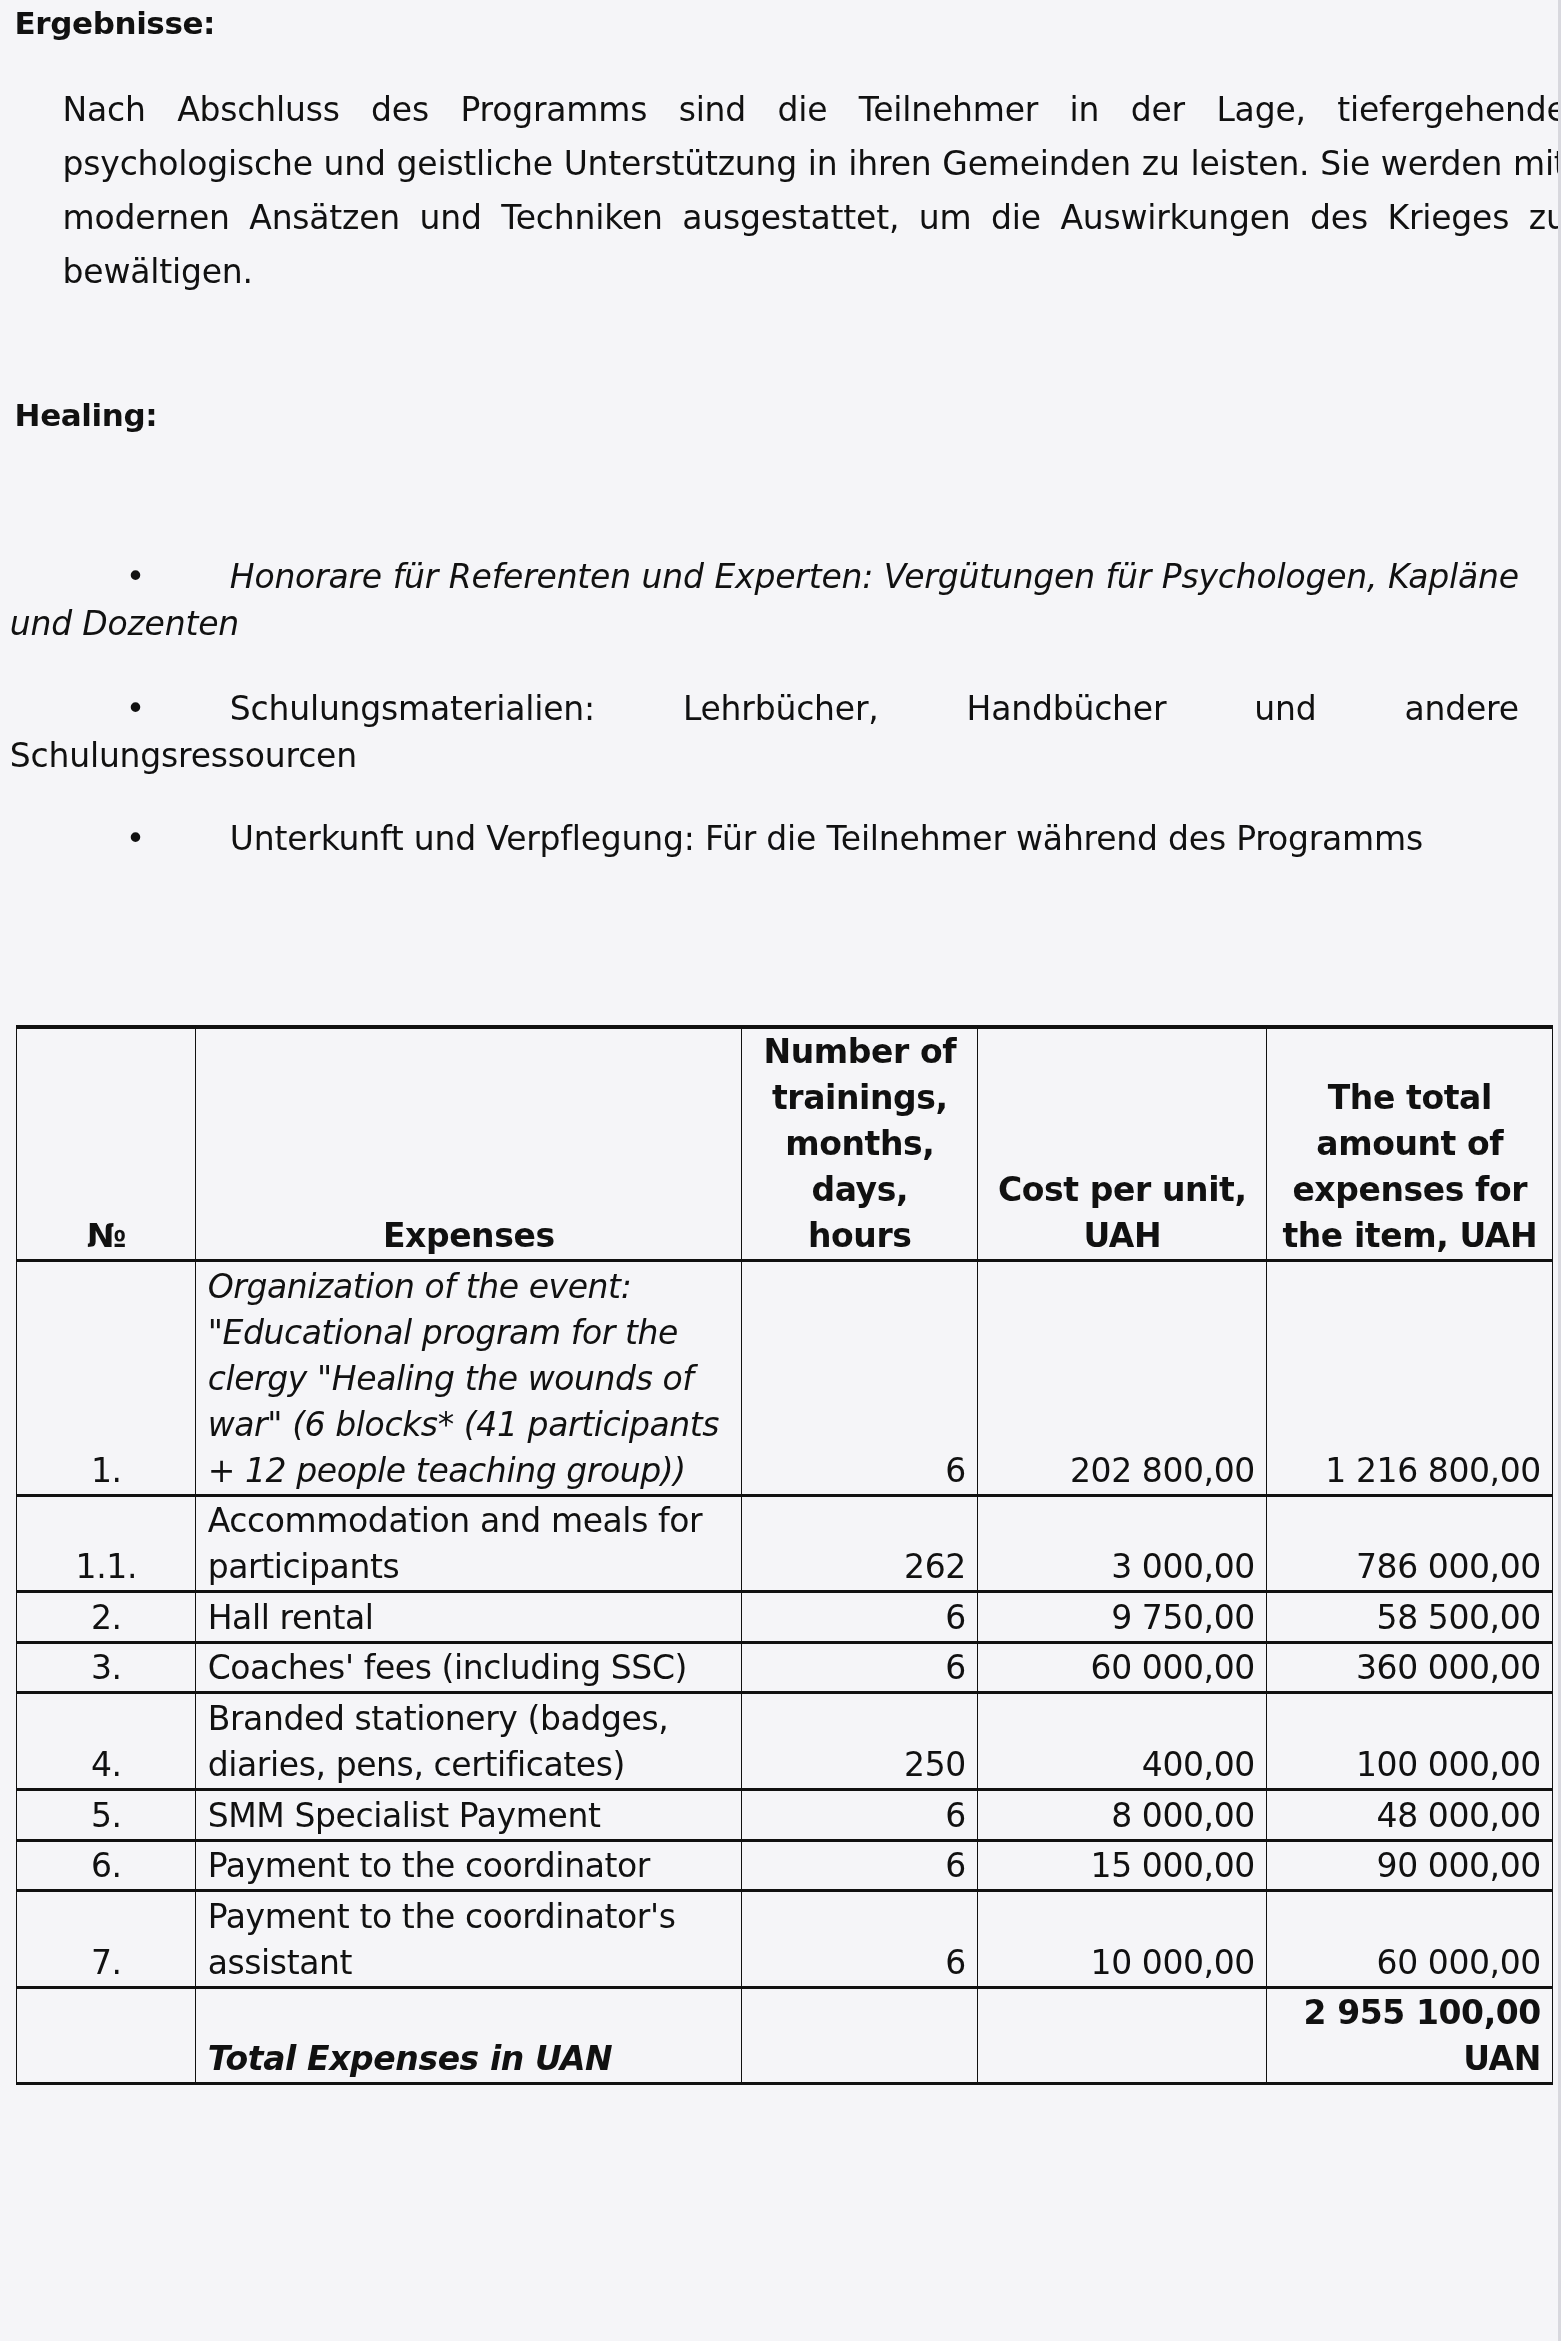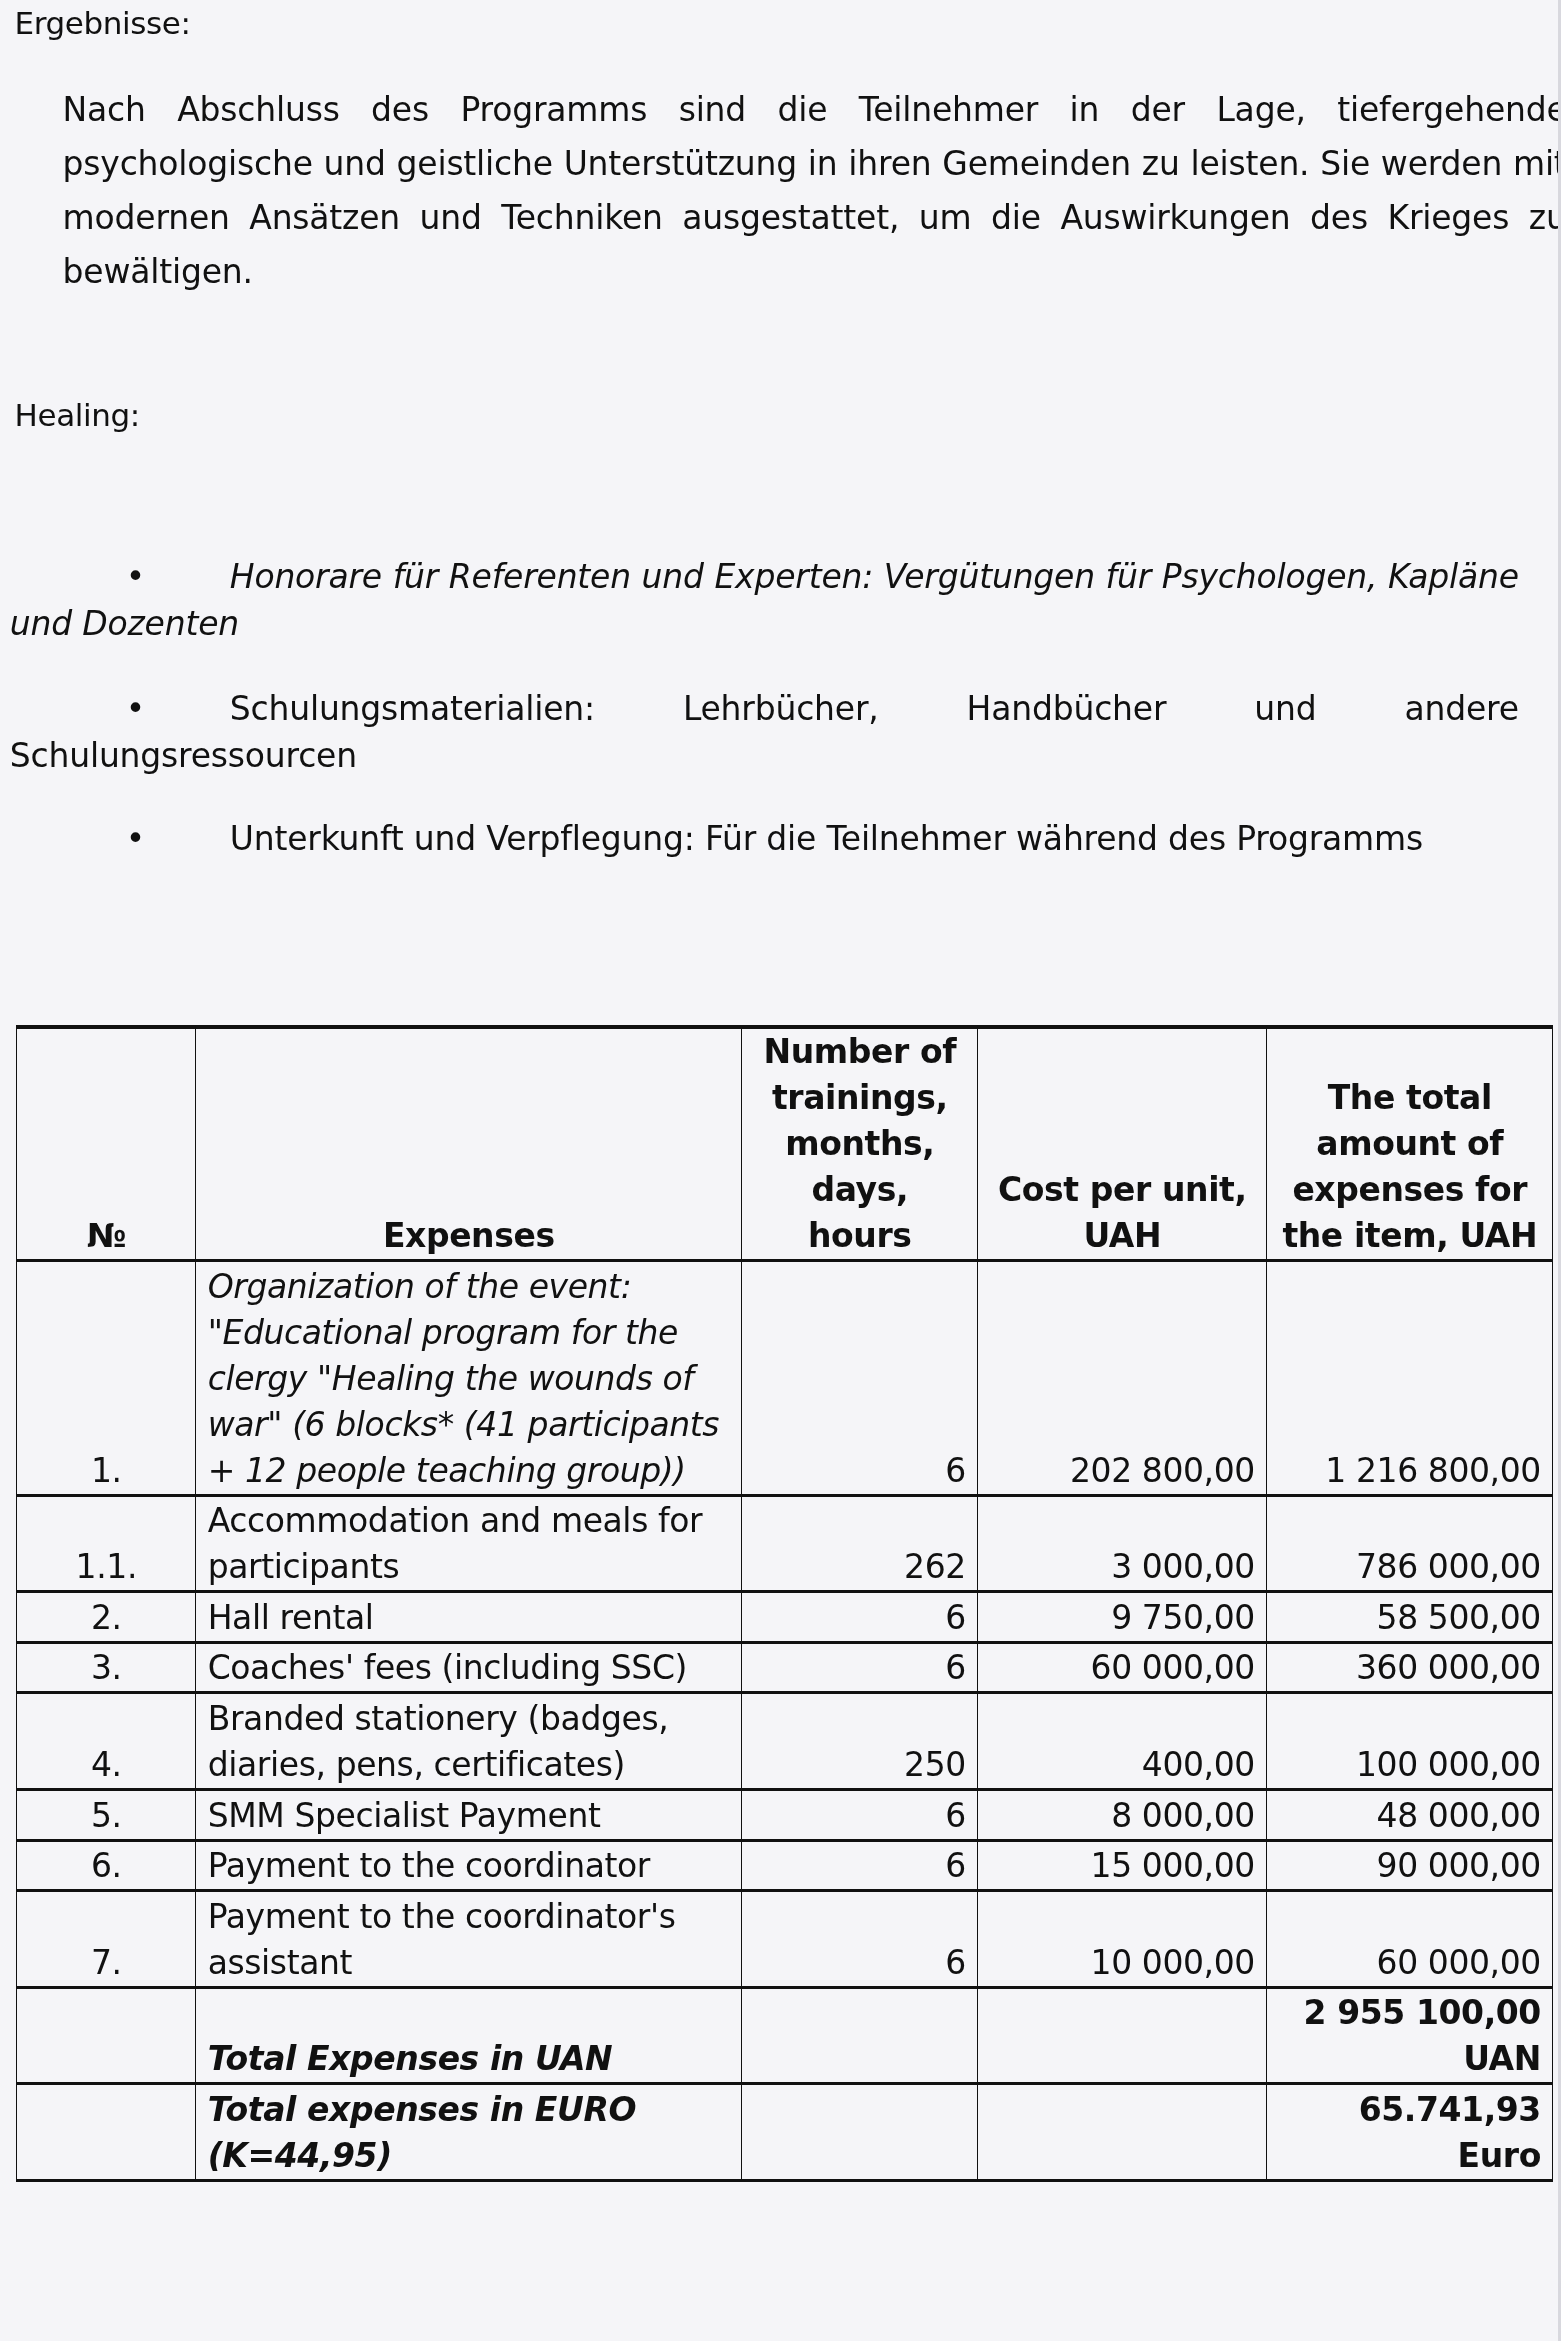--- a/index.html
+++ b/index.html
@@ -19,21 +19,21 @@
       position: absolute;
       left: 0; top: 0;
       width: 1561px;
       height: 2342px;
       background: #f5f5f8;
     }
     .heading {
       position: absolute;
       left: 14.6px;
       font-size: 31px;
-      font-weight: normal;
+      font-weight: bold;
       letter-spacing: -0.4px;
     }
     .para {
       position: absolute;
       left: 14.6px;
       width: 1504px;
       font-size: 33px;
       line-height: 54px;
       text-align: justify;
       letter-spacing: -0.2px;
@@ -193,25 +193,18 @@
         <td class="num">10 000,00</td>
         <td class="num">60 000,00</td>
       </tr>
       <tr>
         <td></td>
         <td class="total-label">Total Expenses in UAN</td>
         <td></td>
         <td></td>
         <td class="total-val">2 955 100,00 UAN</td>
       </tr>
-      <tr>
-        <td></td>
-        <td class="total-label">Total expenses in EURO (K=44,95)</td>
-        <td></td>
-        <td></td>
-        <td class="total-val">65.741,93 Euro</td>
-      </tr>
     </tbody>
   </table>
 
   <div class="page-edge"></div>
 </div>
 
 
 </body></html>

